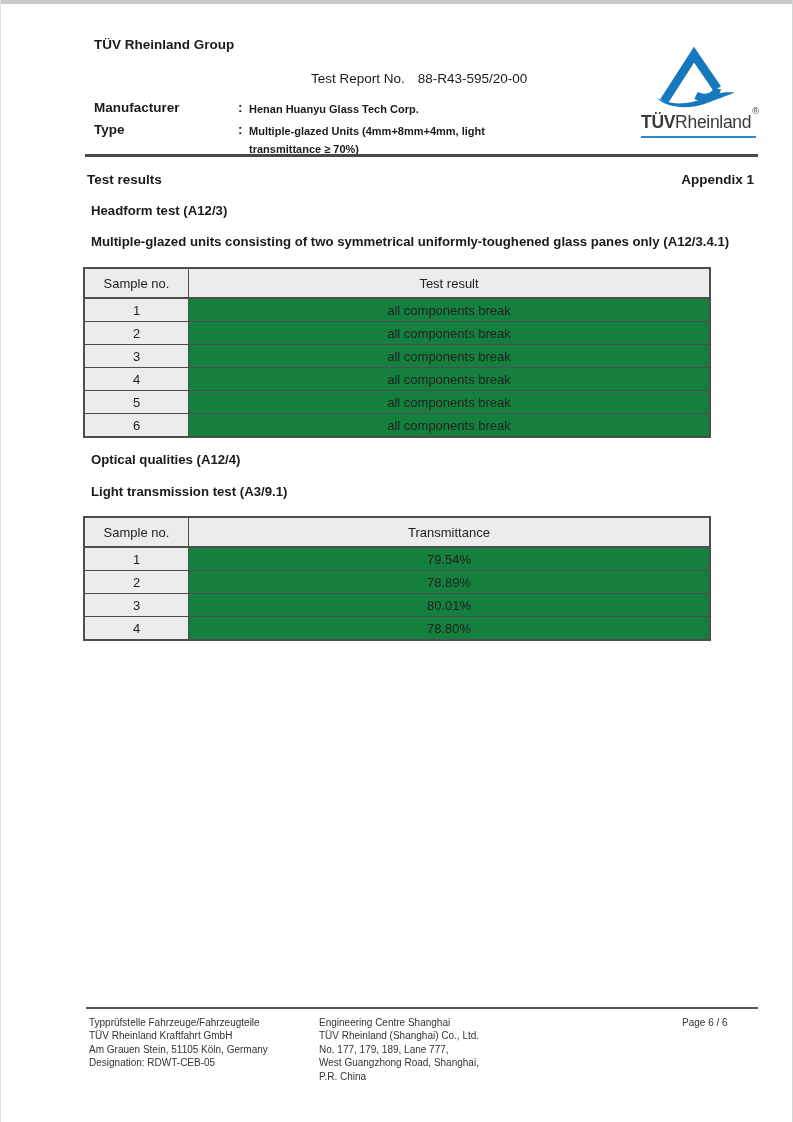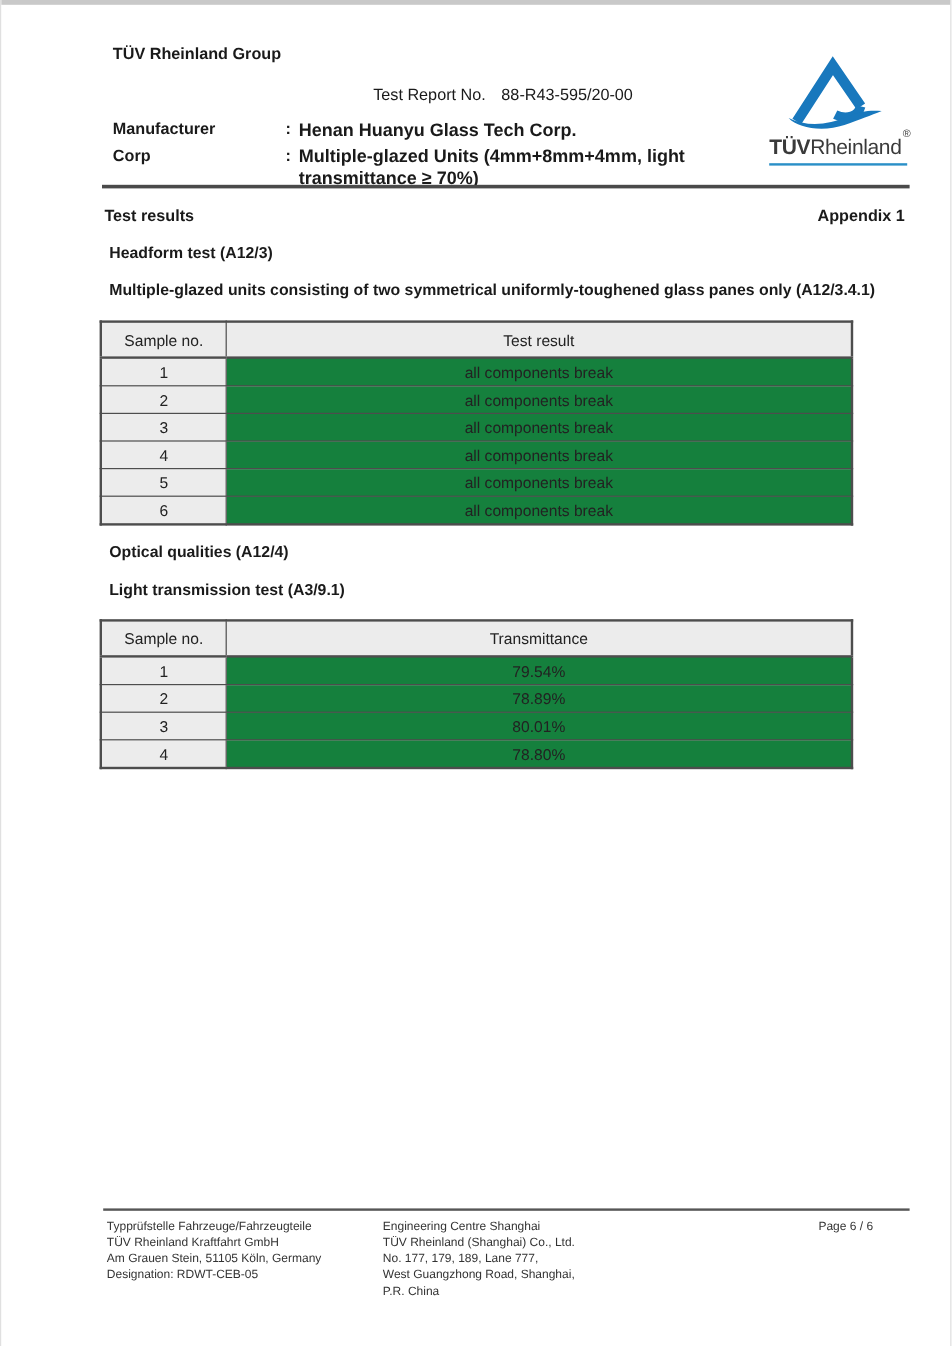--- a/index.html
+++ b/index.html
@@ -8,21 +8,21 @@
     font-family:"Liberation Sans", sans-serif;color:#1a1a1a;overflow:hidden;
     border-left:1px solid #e0e0e0;border-right:1px solid #d6d6d6;box-sizing:border-box;
   }
   .top-strip{position:absolute;top:0;left:0;width:100%;height:4px;background:#c9c9c9;}
   .group-title{position:absolute;left:93px;top:37px;font-size:13.5px;font-weight:bold;}
   .report-line{position:absolute;left:310px;top:71px;font-size:13.5px;font-weight:normal;}
   .report-line .num{margin-left:13px;}
   .field-row{position:absolute;font-size:13.5px;font-weight:bold;}
   .f-label{left:93px;}
   .f-colon{position:absolute;left:237px;font-size:13.5px;font-weight:bold;}
-  .f-value{position:absolute;left:248px;font-size:15px;font-weight:bold;line-height:18px;}
+  .f-value{position:absolute;left:248px;font-size:11px;font-weight:bold;line-height:18px;}
   .logo{position:absolute;left:640px;top:46px;width:118px;}
   .logo svg{display:block;margin-left:14px;}
   .wordmark{margin-top:2px;font-size:17.5px;color:#3a3a3a;letter-spacing:-0.3px;white-space:nowrap;position:relative;}
   .wordmark .wm-bold{font-weight:bold;}
   .wordmark sup{font-size:9px;position:relative;top:-7px;left:1px;}
   .logo-underline{margin-top:3px;width:115px;height:2px;background:var(--logo-underline,#2a8fc7);}
   .divider{position:absolute;left:84px;top:154px;width:673px;height:2.5px;background:var(--divider,#4a4a4a);}
   .results-label{position:absolute;left:86px;top:172px;font-size:13.5px;font-weight:bold;}
   .appendix-label{position:absolute;right:38px;top:172px;font-size:13.5px;font-weight:bold;}
   .sec-title{position:absolute;left:90px;font-size:13.2px;font-weight:bold;white-space:nowrap;}
@@ -69,21 +69,21 @@
     <div class="wordmark">
       <span class="wm-bold">TÜV</span><span>Rheinland</span><sup>®</sup>
     </div>
     <div class="logo-underline"></div>
   </div>
 
   <div class="field-row f-label" style="top:100px;">Manufacturer</div>
   <div class="f-colon" style="top:100px;">:</div>
   <div class="f-value" style="top:100px;">Henan Huanyu Glass Tech Corp.</div>
 
-  <div class="field-row f-label" style="top:122px;">Corp</div>
+  <div class="field-row f-label" style="top:122px;">Type</div>
   <div class="f-colon" style="top:122px;">:</div>
   <div class="f-value" style="top:122px;">
     <div>Multiple-glazed Units (4mm+8mm+4mm, light</div>
     <div>transmittance ≥ 70%)</div>
   </div>
 
   <div class="divider"></div>
 
   <div class="results-label">Test results</div>
   <div class="appendix-label">Appendix 1</div>

